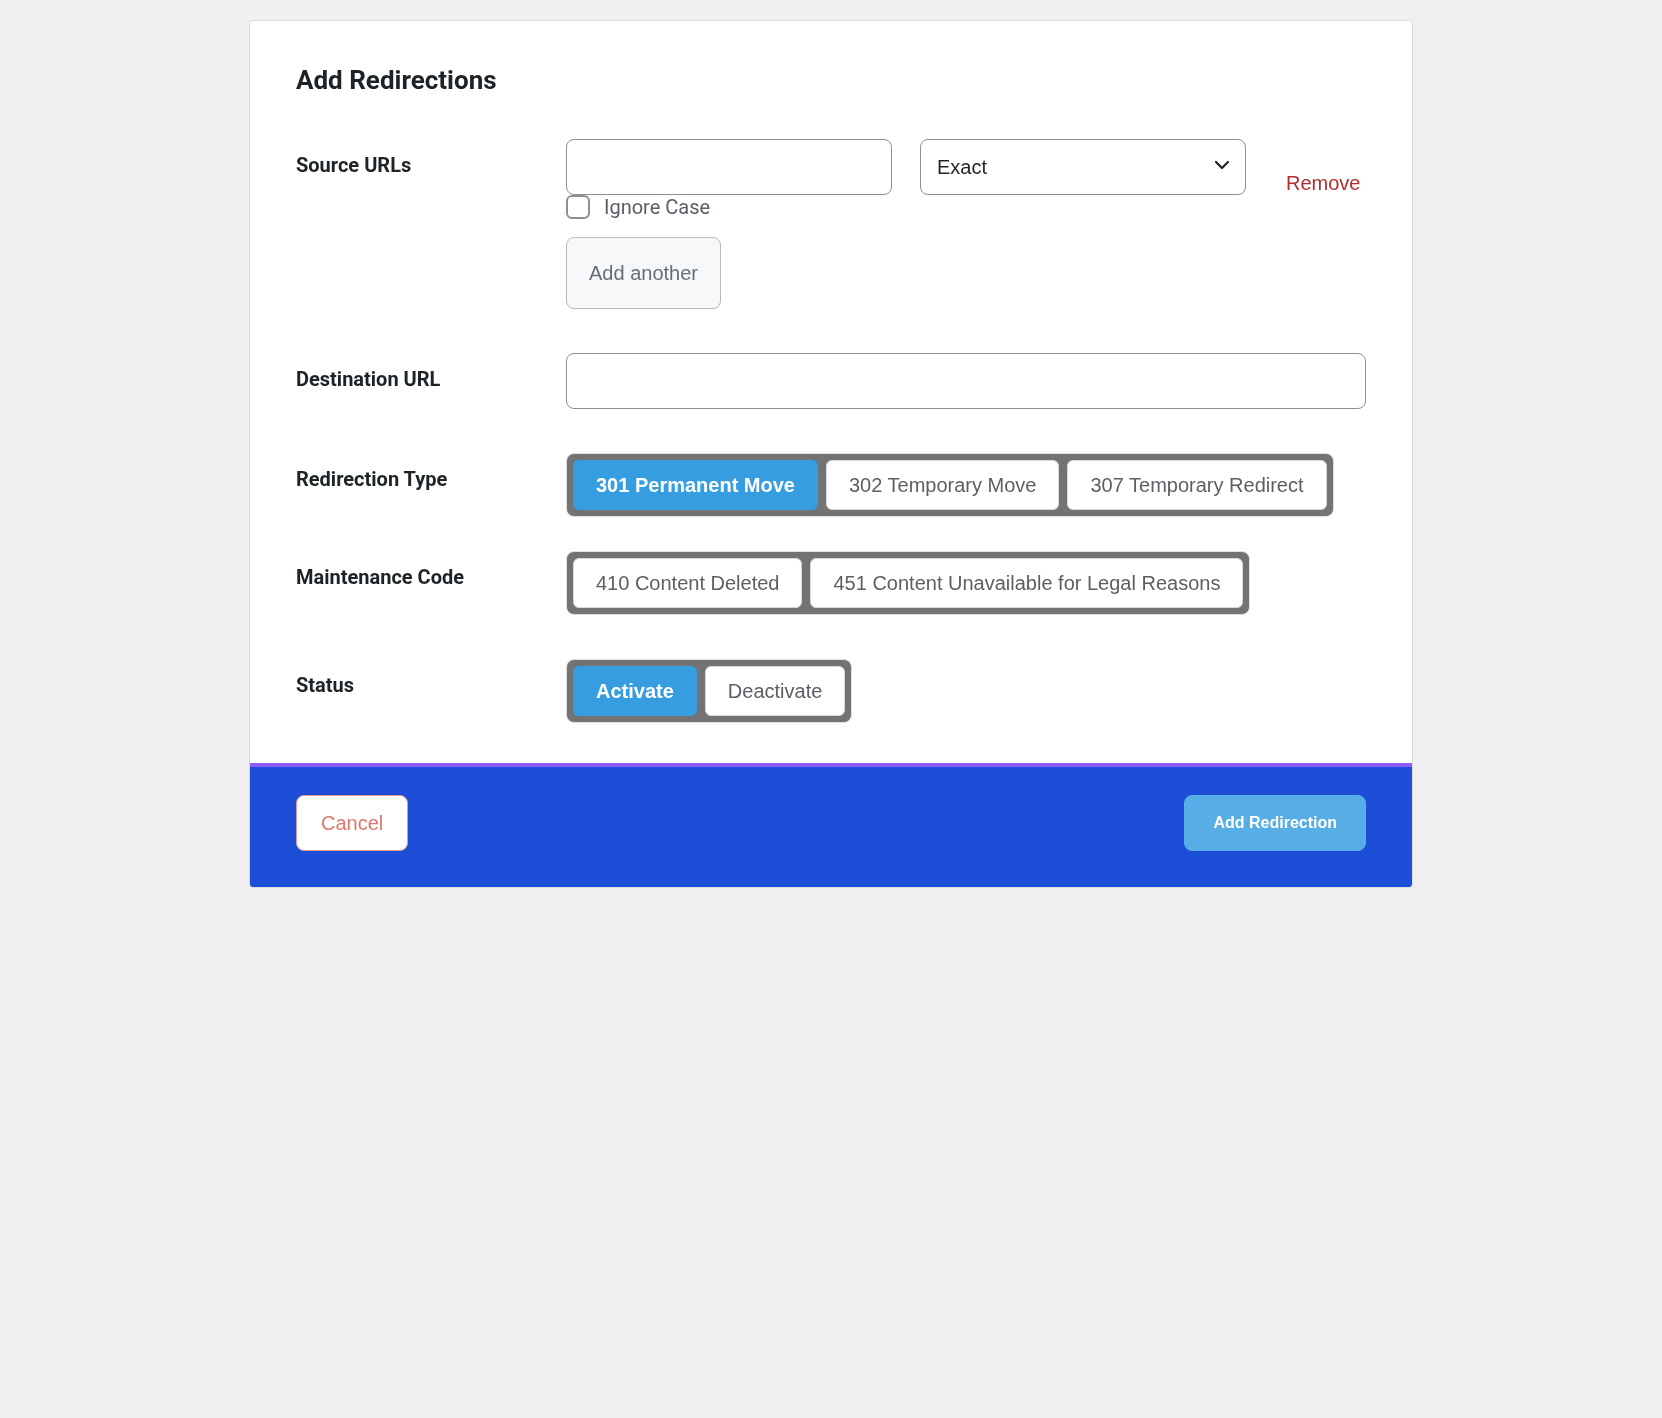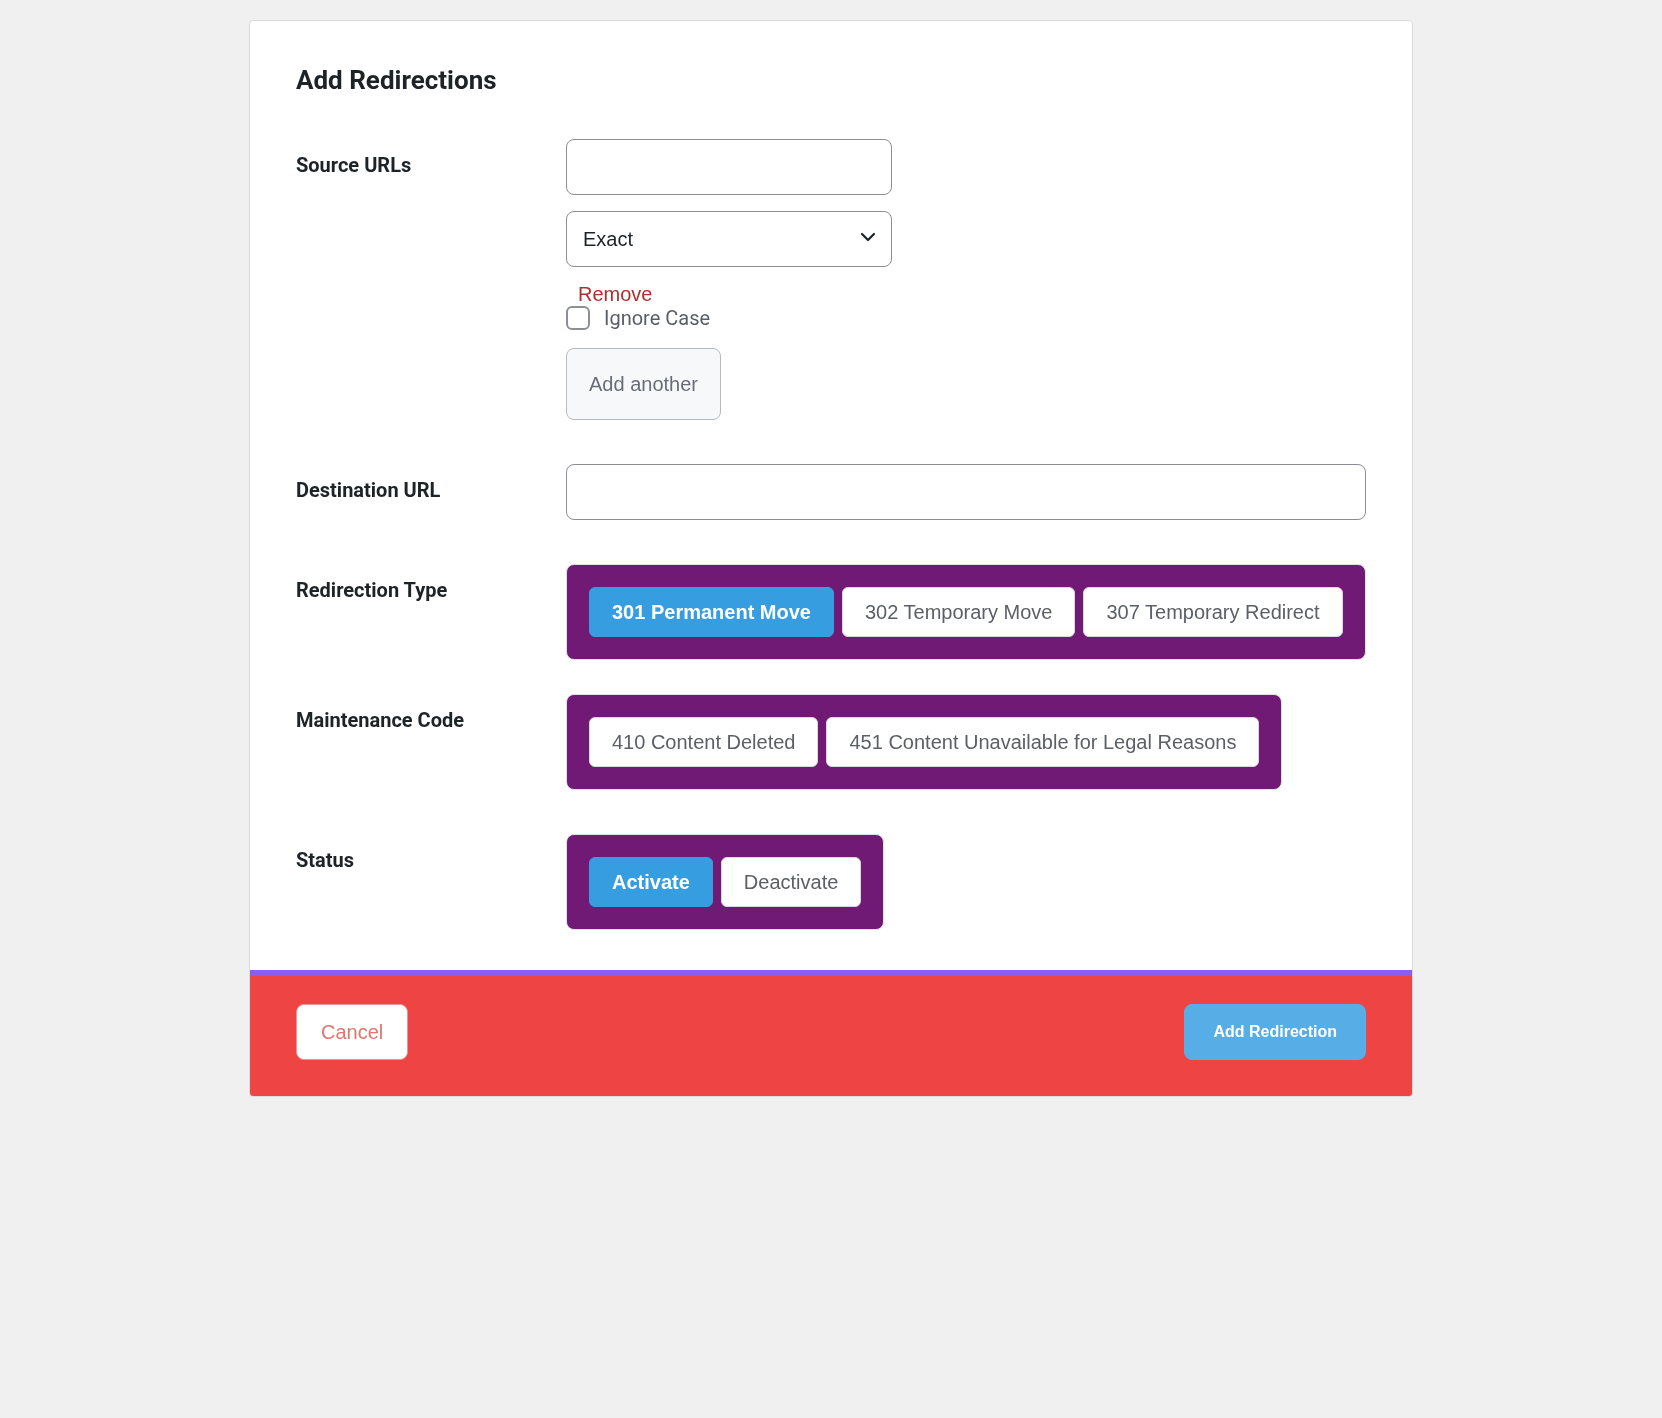--- a/index.html
+++ b/index.html
@@ -37,23 +37,22 @@
     font-weight: 700;
     padding-top: 14px;
     color: #1d2327;
   }
   .form-control-col {
     flex: 1;
   }
 
   .source-row {
     display: flex;
-    align-items: flex-start;
-    gap: 16px;
-    flex-direction: column;
+    align-items: flex-end;
+    gap: 28px;
   }
   .source-input {
     width: 326px;
     height: 56px;
     border: 1px solid #8c8f94;
     border-radius: 8px;
     padding: 8px 14px;
     font-size: 20px;
     background: #fff;
   }
@@ -128,46 +127,46 @@
     border: 1px solid #8c8f94;
     border-radius: 8px;
     padding: 8px 14px;
     font-size: 20px;
     background: #fff;
   }
 
   .seg-group {
     display: inline-flex;
     gap: 8px;
-    padding: 22px;
+    padding: 6px;
     border: 1px solid #dfe0e3;
     border-radius: 8px;
-    background: #701a75;
+    background: #737373;
   }
   .seg-btn {
     height: 50px;
     padding: 0 22px;
     border: 1px solid #d7d8dc;
     background: #fff;
     color: #5c6066;
     font-size: 20px;
     border-radius: 6px;
     cursor: pointer;
     white-space: nowrap;
   }
   .seg-btn.selected {
     background: #369ee0;
     border-color: #369ee0;
     color: #fff;
     font-weight: 600;
   }
 
   .panel-footer {
-    border-top: 6px solid #8b5cf6;
-    background: #ef4444;
+    border-top: 4px solid #8b5cf6;
+    background: #1d4ed8;
     padding: 28px 46px 36px 46px;
     display: flex;
     justify-content: space-between;
     align-items: center;
   }
   .cancel-btn {
     height: 56px;
     padding: 0 24px;
     border: 1px solid #e59997;
     background: #fff;

